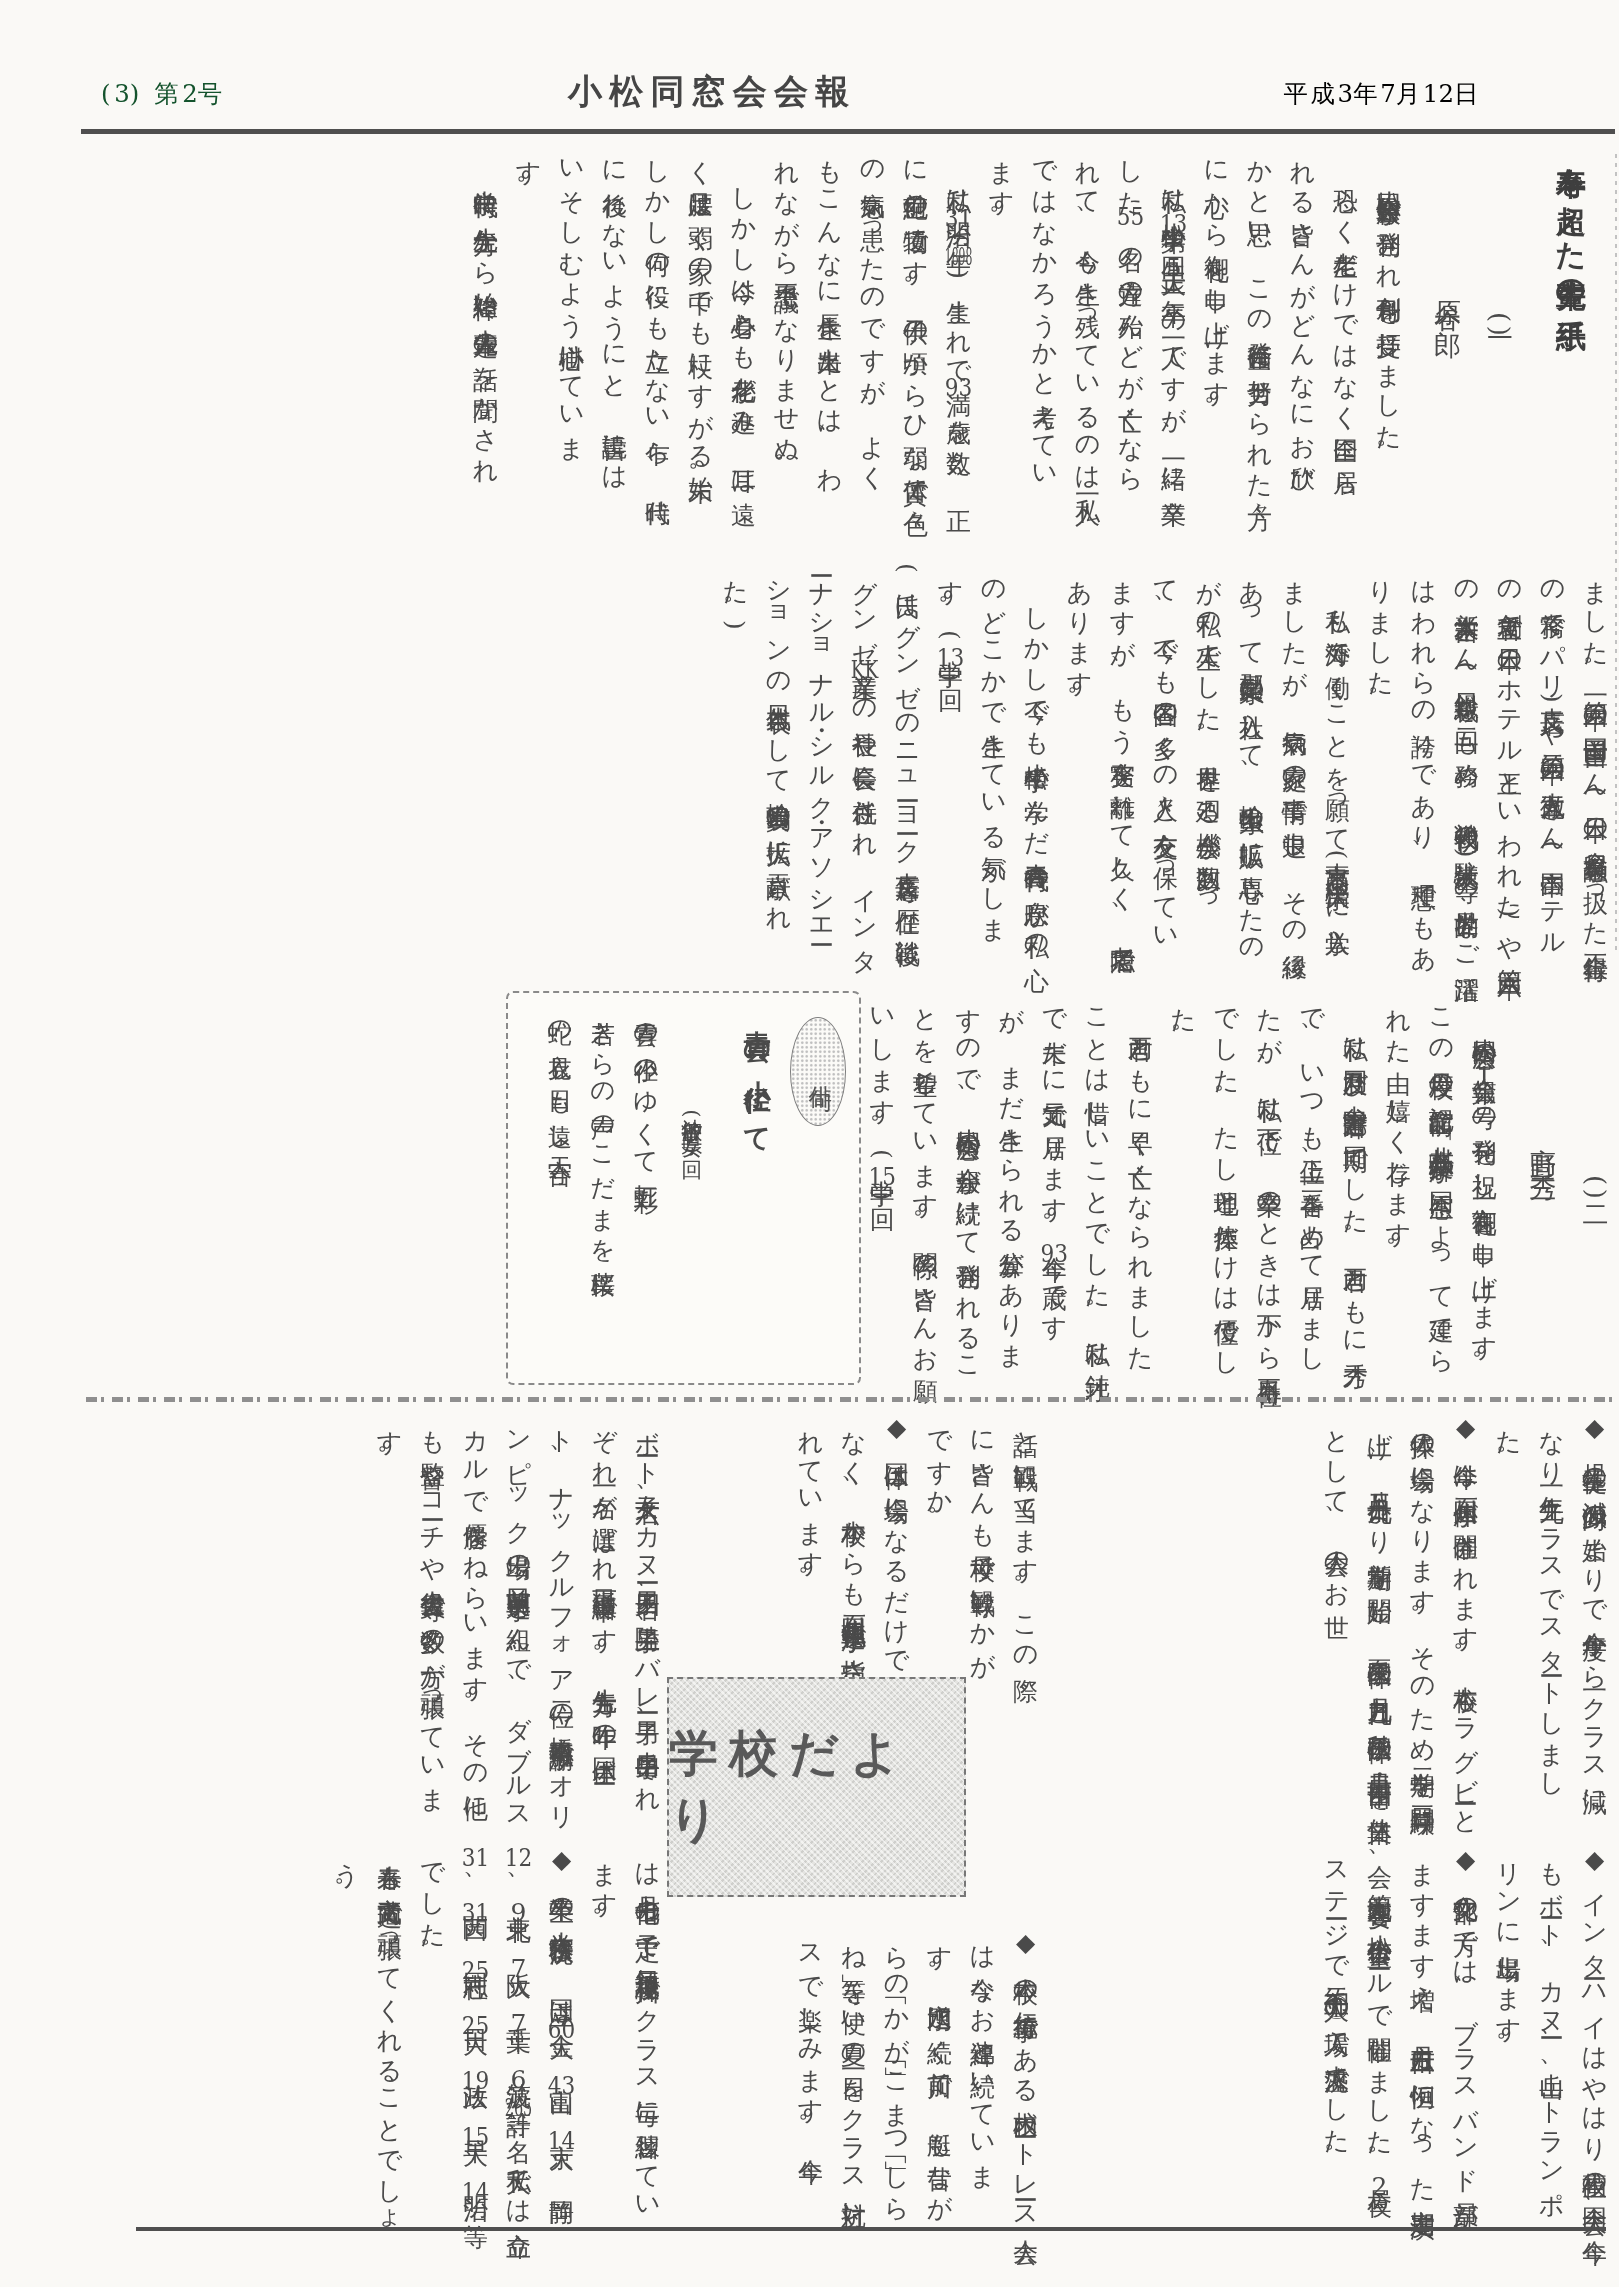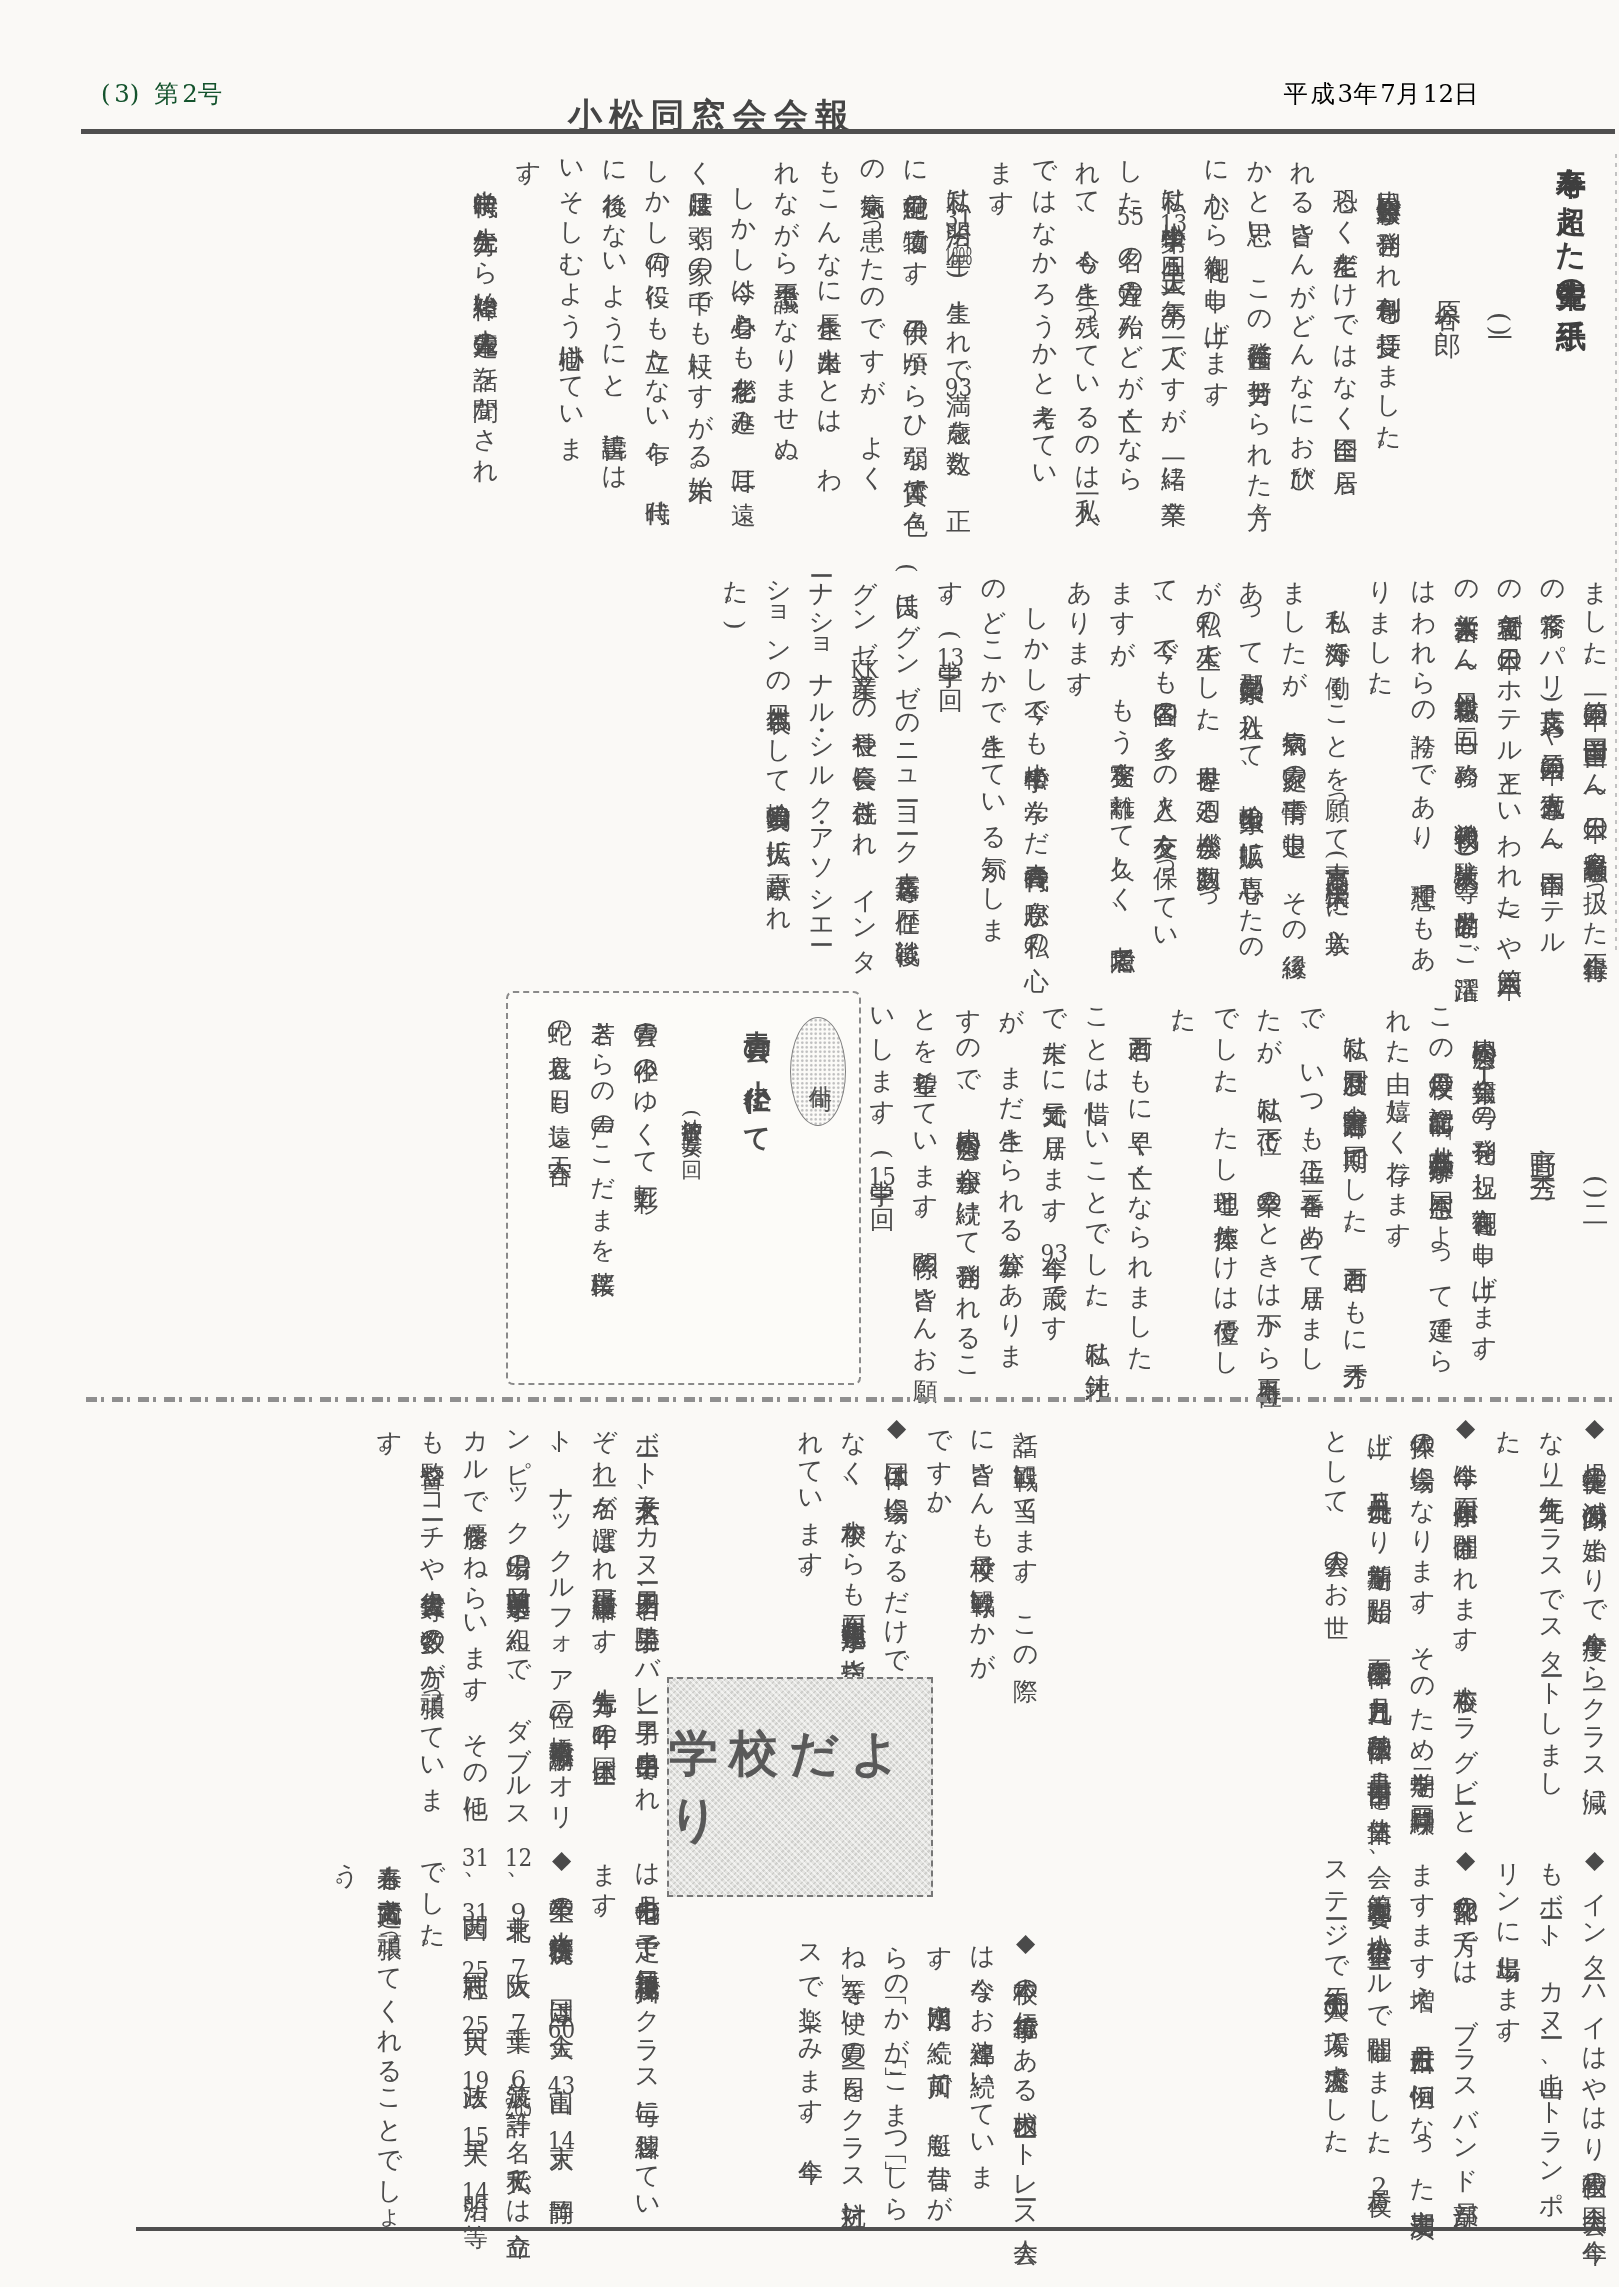--- a/index.html
+++ b/index.html
@@ -8,21 +8,21 @@
     background:#faf9f6;
     font-family:"DejaVu Serif","Liberation Serif",serif;
     color:#4a4a4a; overflow:hidden;
   }
   .page::after { 
     content:""; position:absolute; right:1.8px; top:154px; height:796px; width:2.7px;
     background:repeating-linear-gradient(180deg,#c2c2c2 0 3.6px,transparent 3.6px 9px);
   }
   
   .h-left  { position:absolute; left:101px; top:78px; font-size:24.4px; letter-spacing:3.6px; color:#14532d;}
-  .h-center{ position:absolute; left:568px; top:69px; font-size:34px; font-weight:700; letter-spacing:7.2px; color:#454545;margin-top:24px;}
+  .h-center{ position:absolute; left:568px; top:69px; font-size:34px; font-weight:700; letter-spacing:7.2px; color:#454545;}
   .h-right { position:absolute; right:138px; top:78px; font-size:24.4px; letter-spacing:2.7px; color:#000000;}
   .rule { position:absolute; background:#4f4f4f; }
   .top-rule    { left:81px; right:3.6px; top:129px; height:4.5px; }
   .bottom-rule { left:136px; right:12.7px; top:2227px; height:3.6px; }
   
   .v {
     writing-mode:vertical-rl; text-orientation:mixed;
     font-size:25px; line-height:43px; letter-spacing:1.8px;
   }
   .v p { margin:0; }
@@ -57,21 +57,21 @@
   
   .divider {
     position:absolute; left:86px; right:5.4px; top:1397px; height:5.4px;
     background:repeating-linear-gradient(90deg,#8f8f8f 0 11px,transparent 11px 15.4px,#8f8f8f 15.4px 18px,transparent 18px 26px);
   }
   .zone { height:100%; box-sizing:border-box; }
   .zc { width:583px; } .zb { width:378px; } .za { width:569px; }
   .zb4 { height:268px; }
   .zb5 { padding-top:83px; }
   .headline-box {
-    position:absolute; left:667px; top:1677px; width:266px; height:220px; box-sizing:border-box;
+    position:absolute; left:667px; top:1677px; width:299px; height:220px; box-sizing:border-box;
     border:2.7px dashed #777;
     background-color:#e4e4e1;
     background-image:
       repeating-linear-gradient(45deg, rgba(255,255,255,.55) 0 1.8px, transparent 1.8px 4.5px),
       repeating-linear-gradient(-45deg, rgba(150,150,150,.28) 0 1.8px, transparent 1.8px 4.5px);
     display:flex; align-items:center; justify-content:center;
   }
   .headline-box h2 { margin:0; font-size:49px; letter-spacing:11px; font-weight:600; color:#595959; }
 </style>
 </head>

